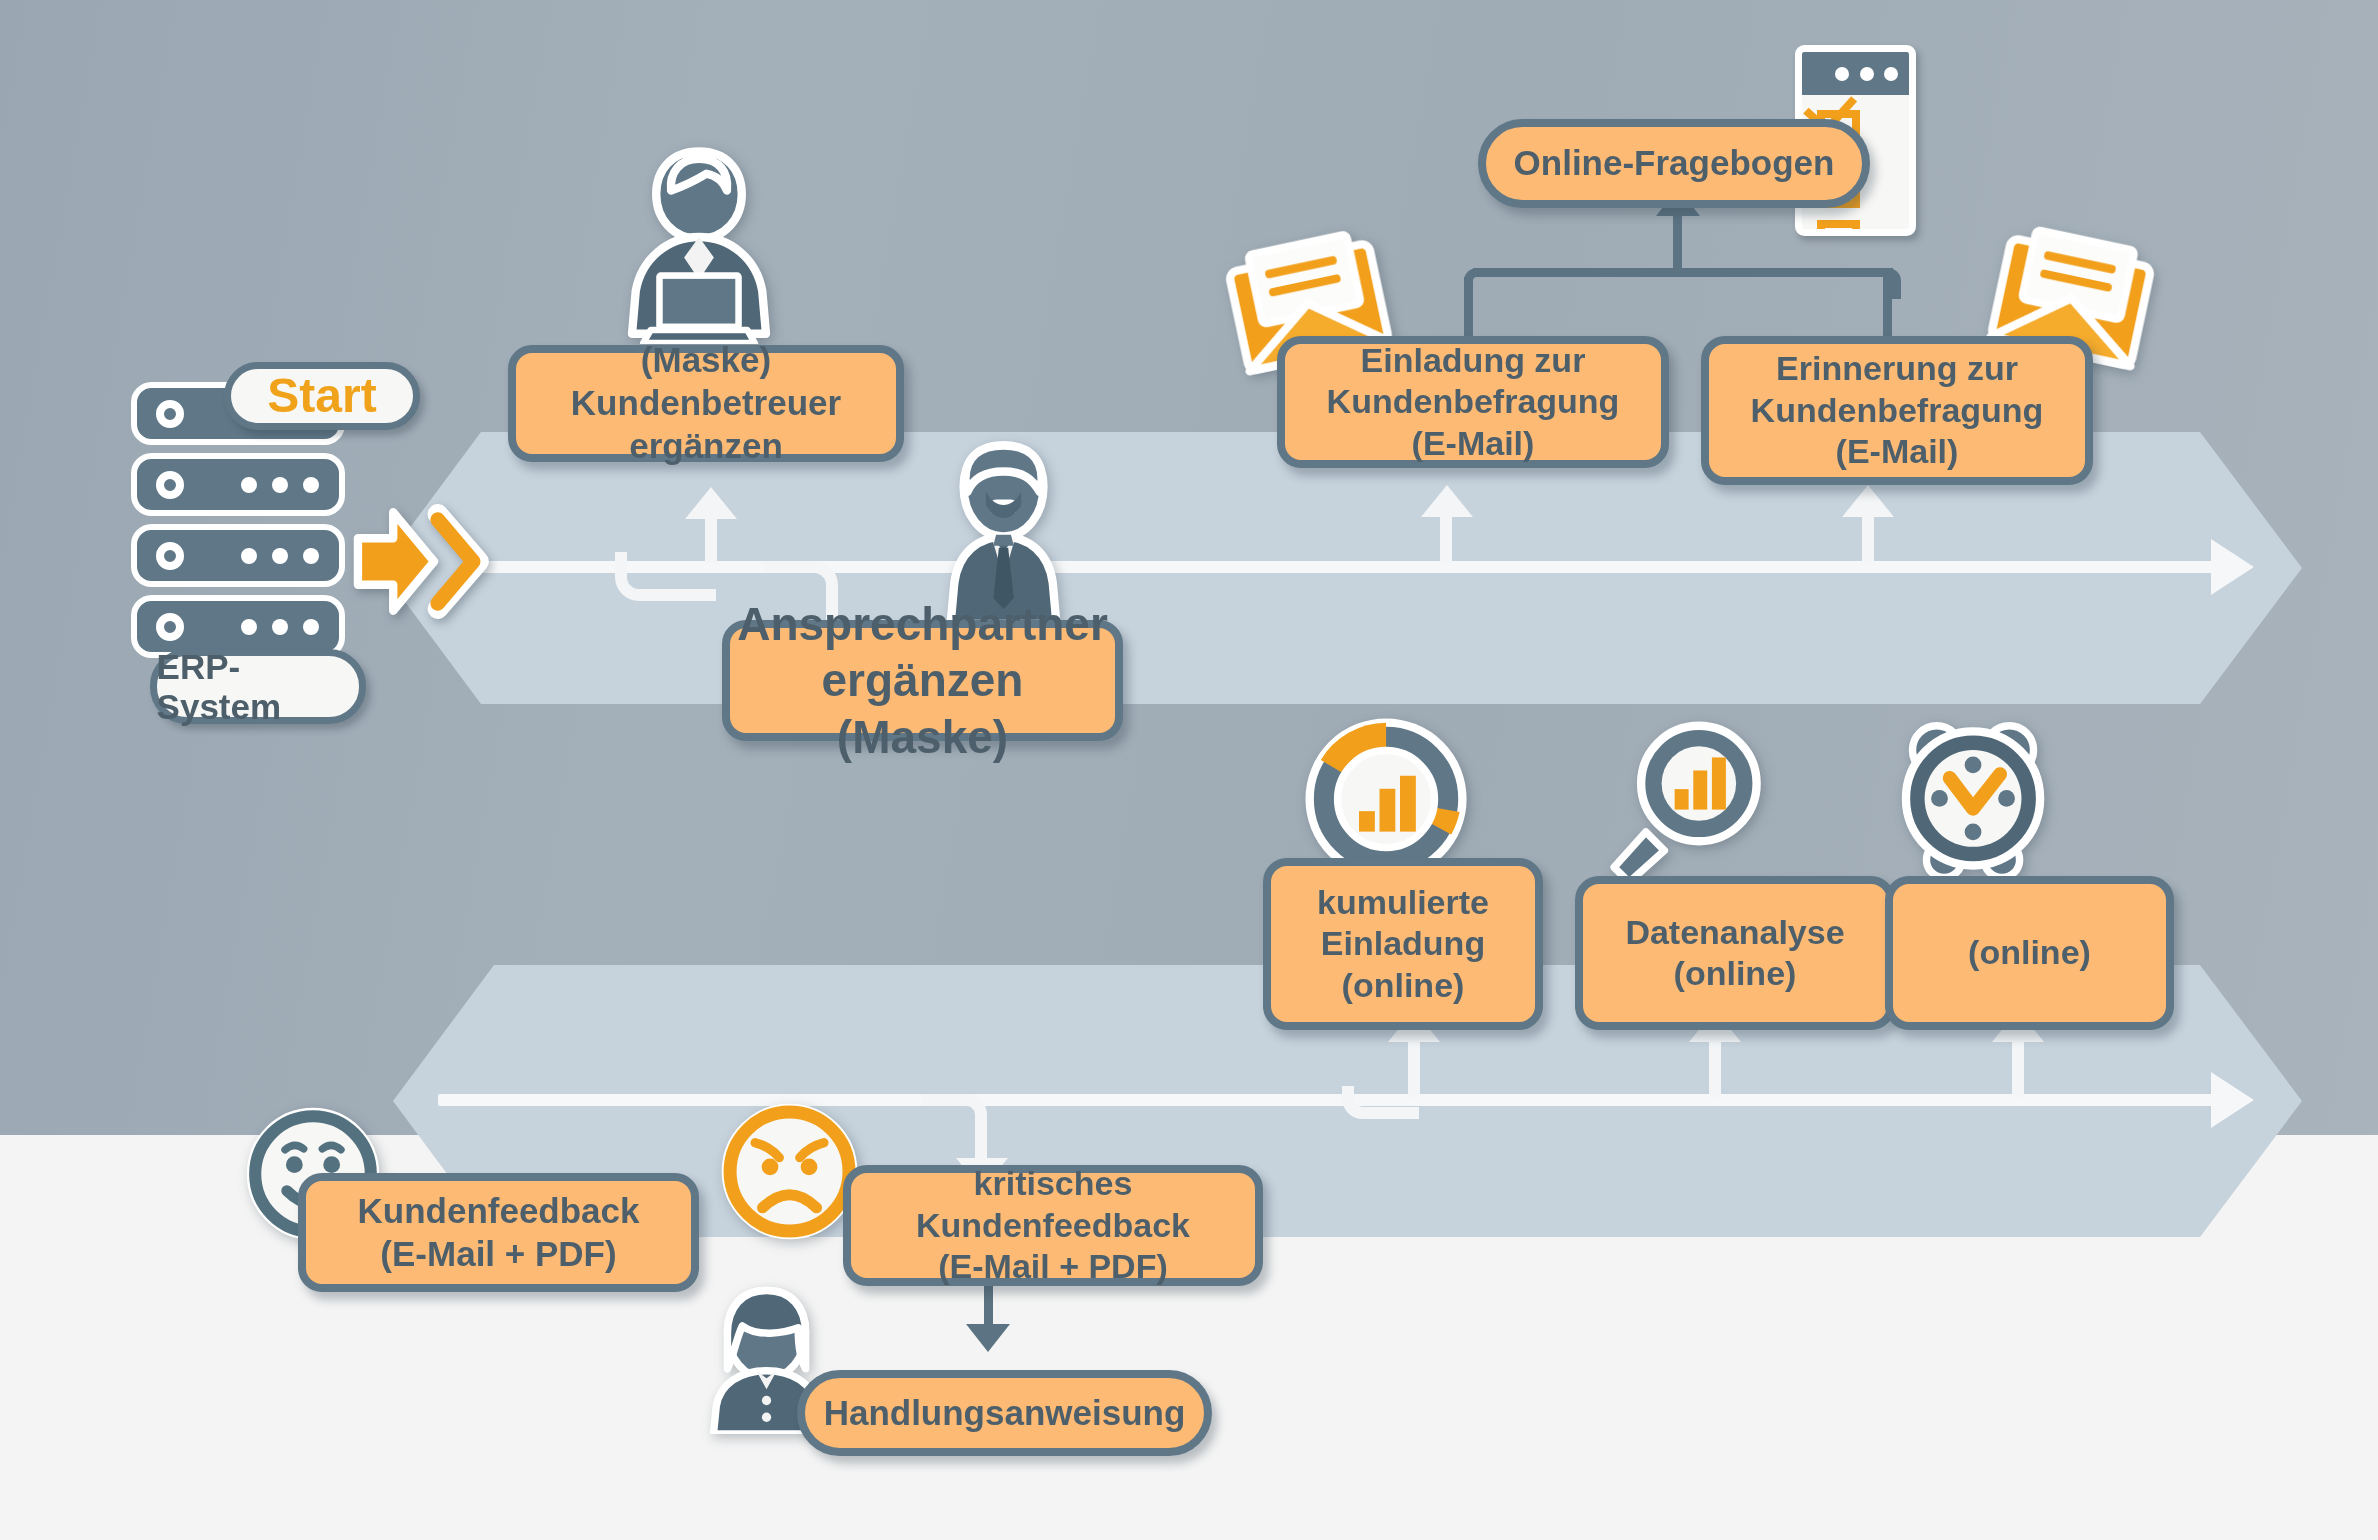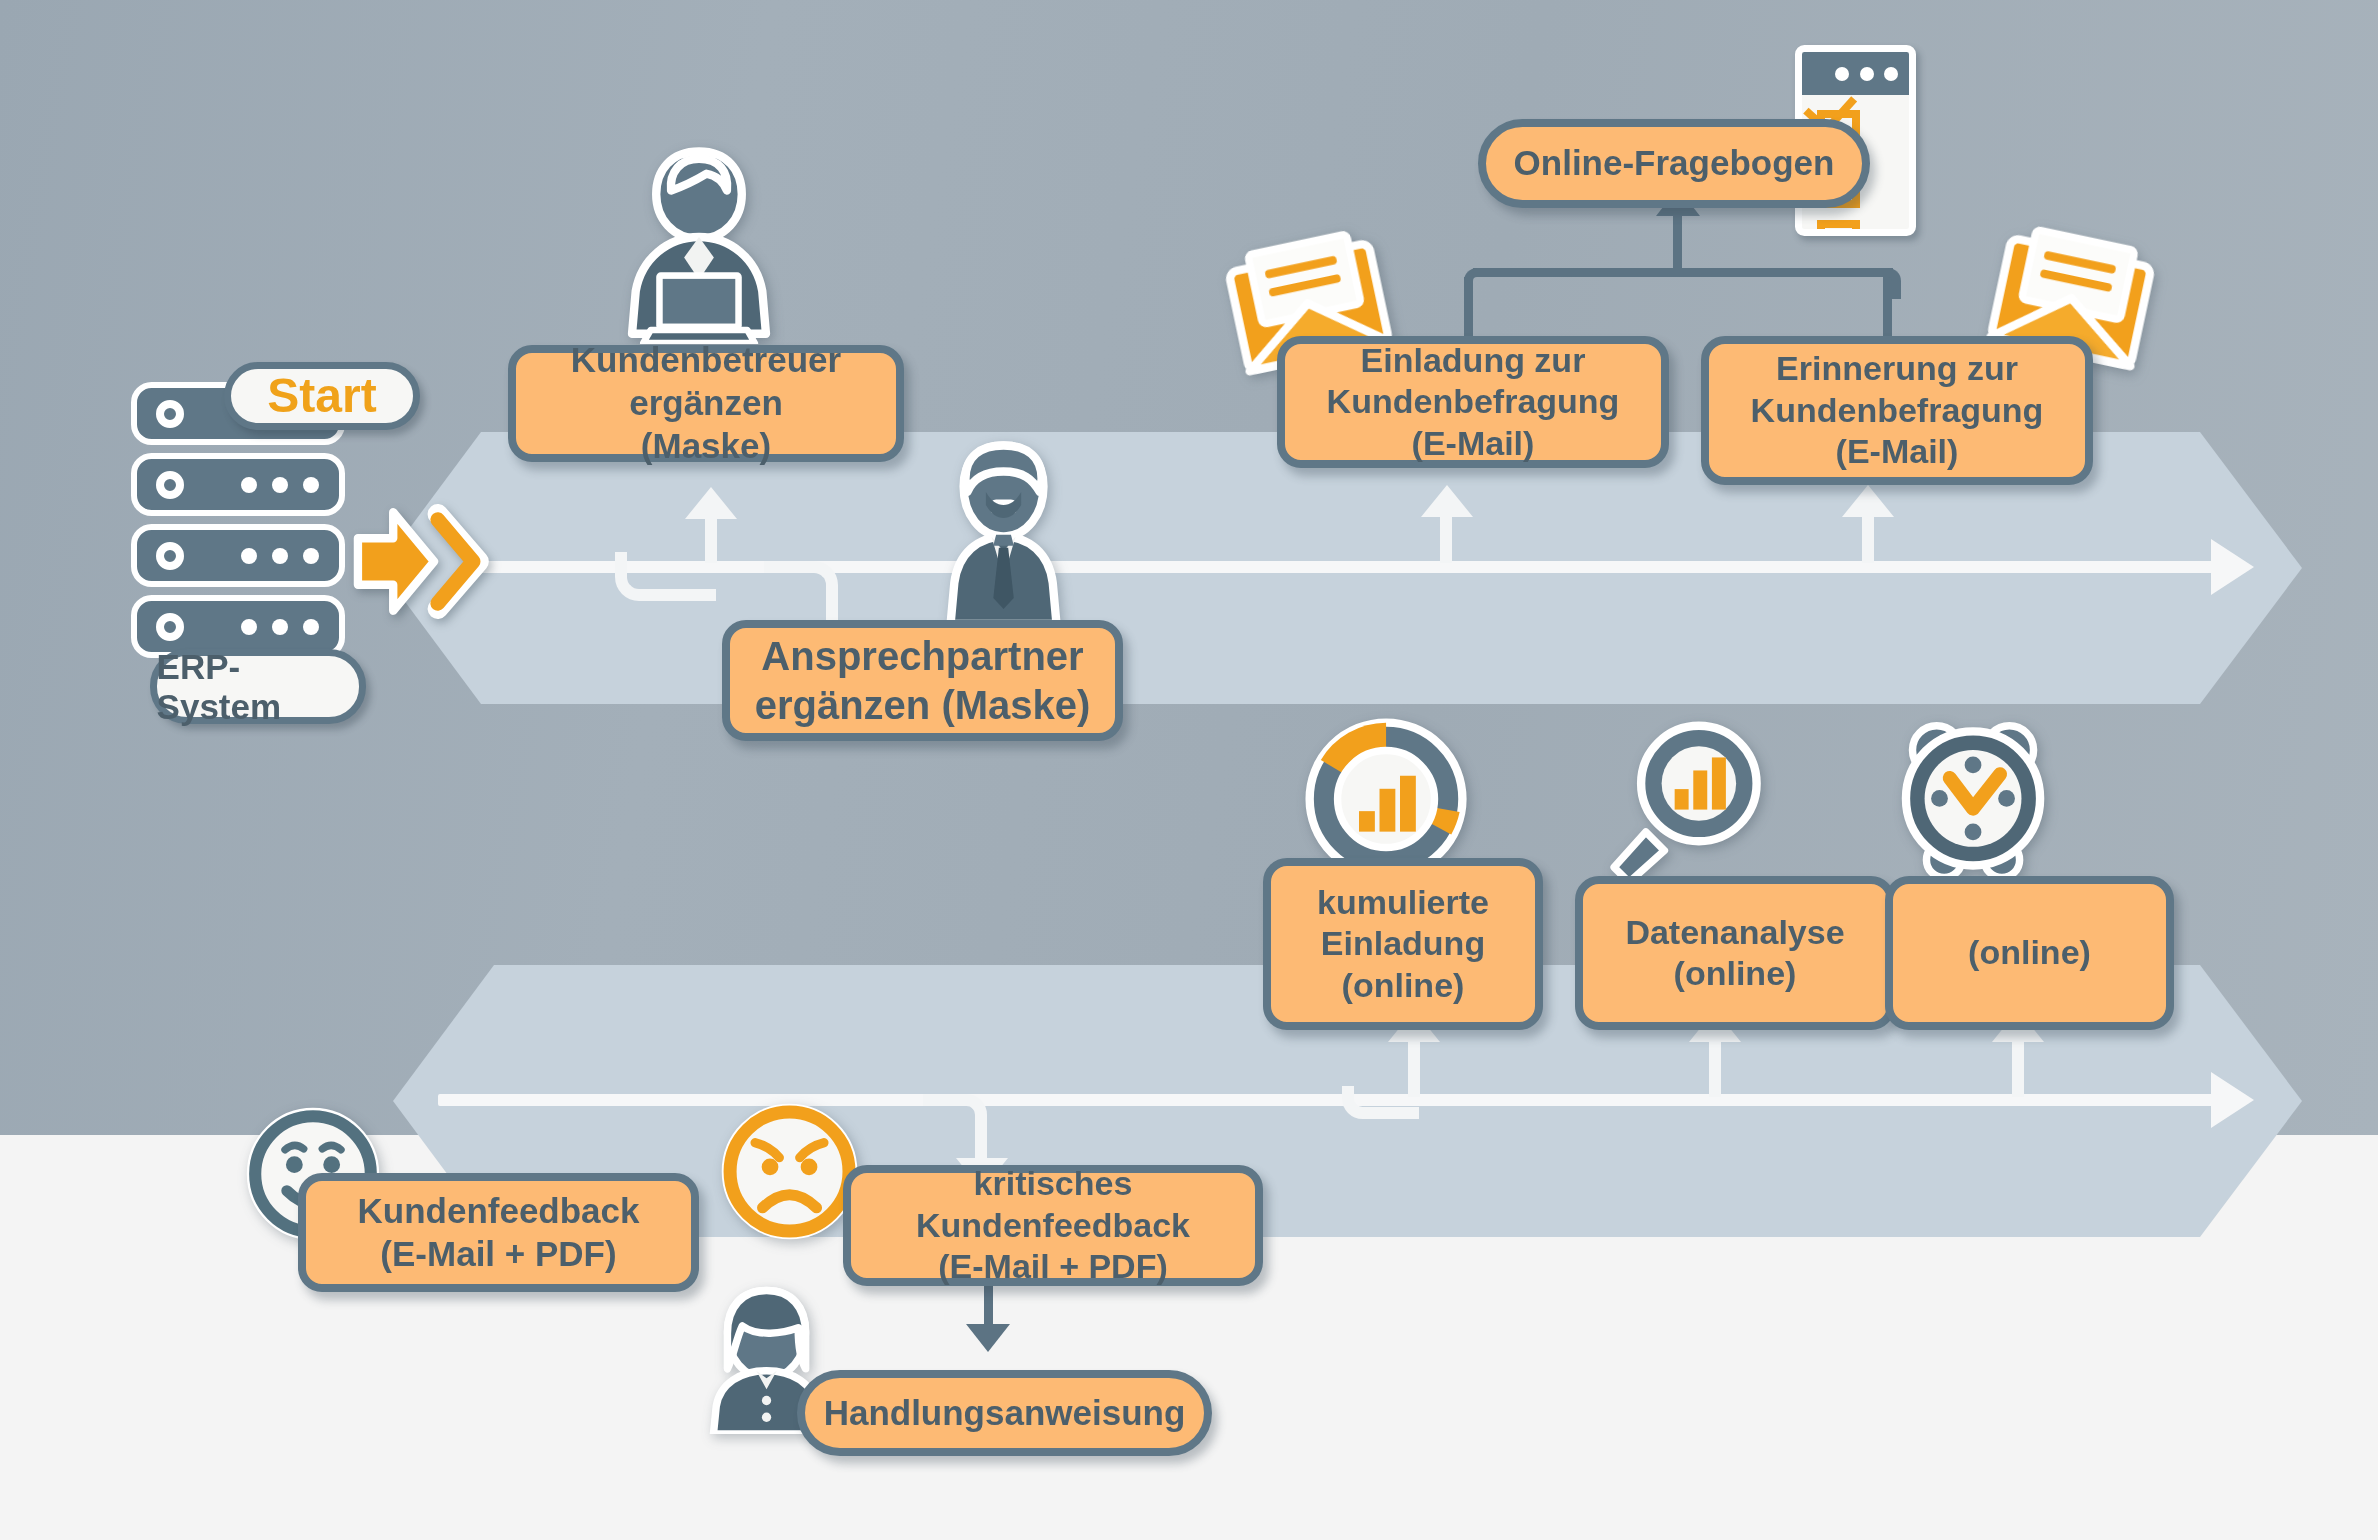--- a/index.html
+++ b/index.html
@@ -356,26 +356,26 @@
         <path d="M10 160 l3 -30 c4 -24 26 -38 54 -38 c28 0 50 14 54 38 l3 30 Z" fill="#4f6776"></path>
       </g>
       <path d="M56 92 L67 112 L78 92 L67 100 Z" fill="#f2f3f2"></path>
       <circle cx="67" cy="124" r="5" fill="#f2f3f2"></circle>
       <circle cx="67" cy="142" r="5" fill="#f2f3f2"></circle>
     </svg>
   </div>
 
   <div class="node" style="left:508px;top:345px;width:396px;height:117px;font-size:35px;">
     <div>
+      <span>(Maske)</span>
       <span>Kundenbetreuer ergänzen</span>
-      <span>(Maske)</span>
-    </div>
-  </div>
-
-  <div class="node" style="left:722px;top:620px;width:401px;height:121px;font-size:40px;">
+    </div>
+  </div>
+
+  <div class="node" style="left:722px;top:620px;width:401px;height:121px;font-size:46px;">
     <div>
       <span>Ansprechpartner</span>
       <span>ergänzen (Maske)</span>
     </div>
   </div>
 
   <div class="node" style="left:1277px;top:336px;width:392px;height:132px;font-size:34px;">
     <div>
       <span>Einladung zur</span>
       <span>Kundenbefragung</span>

